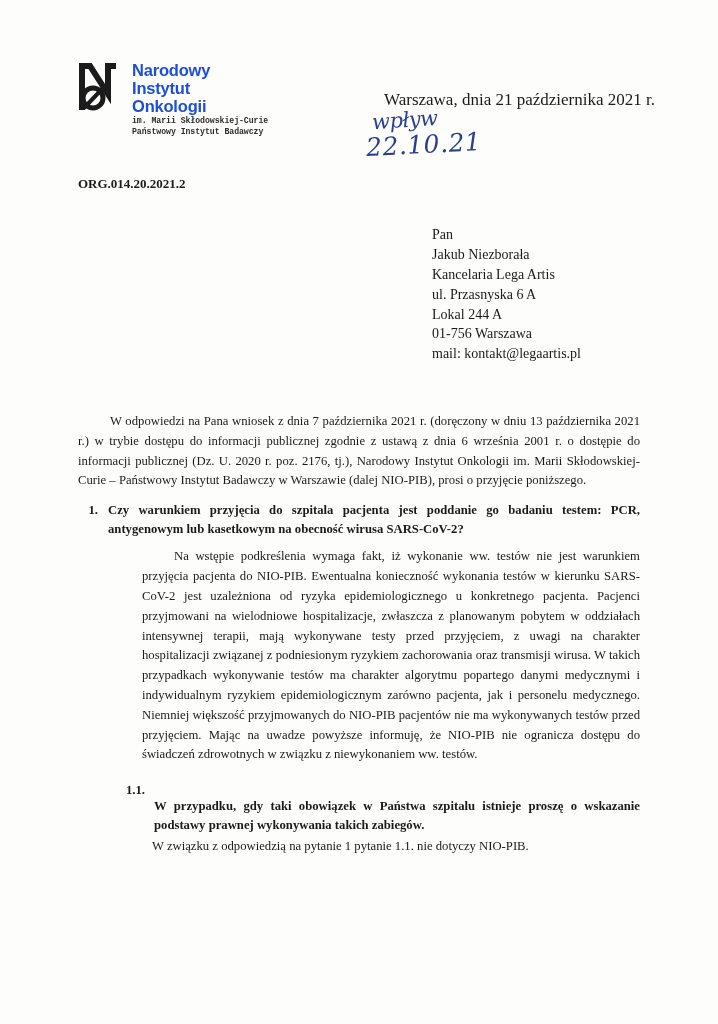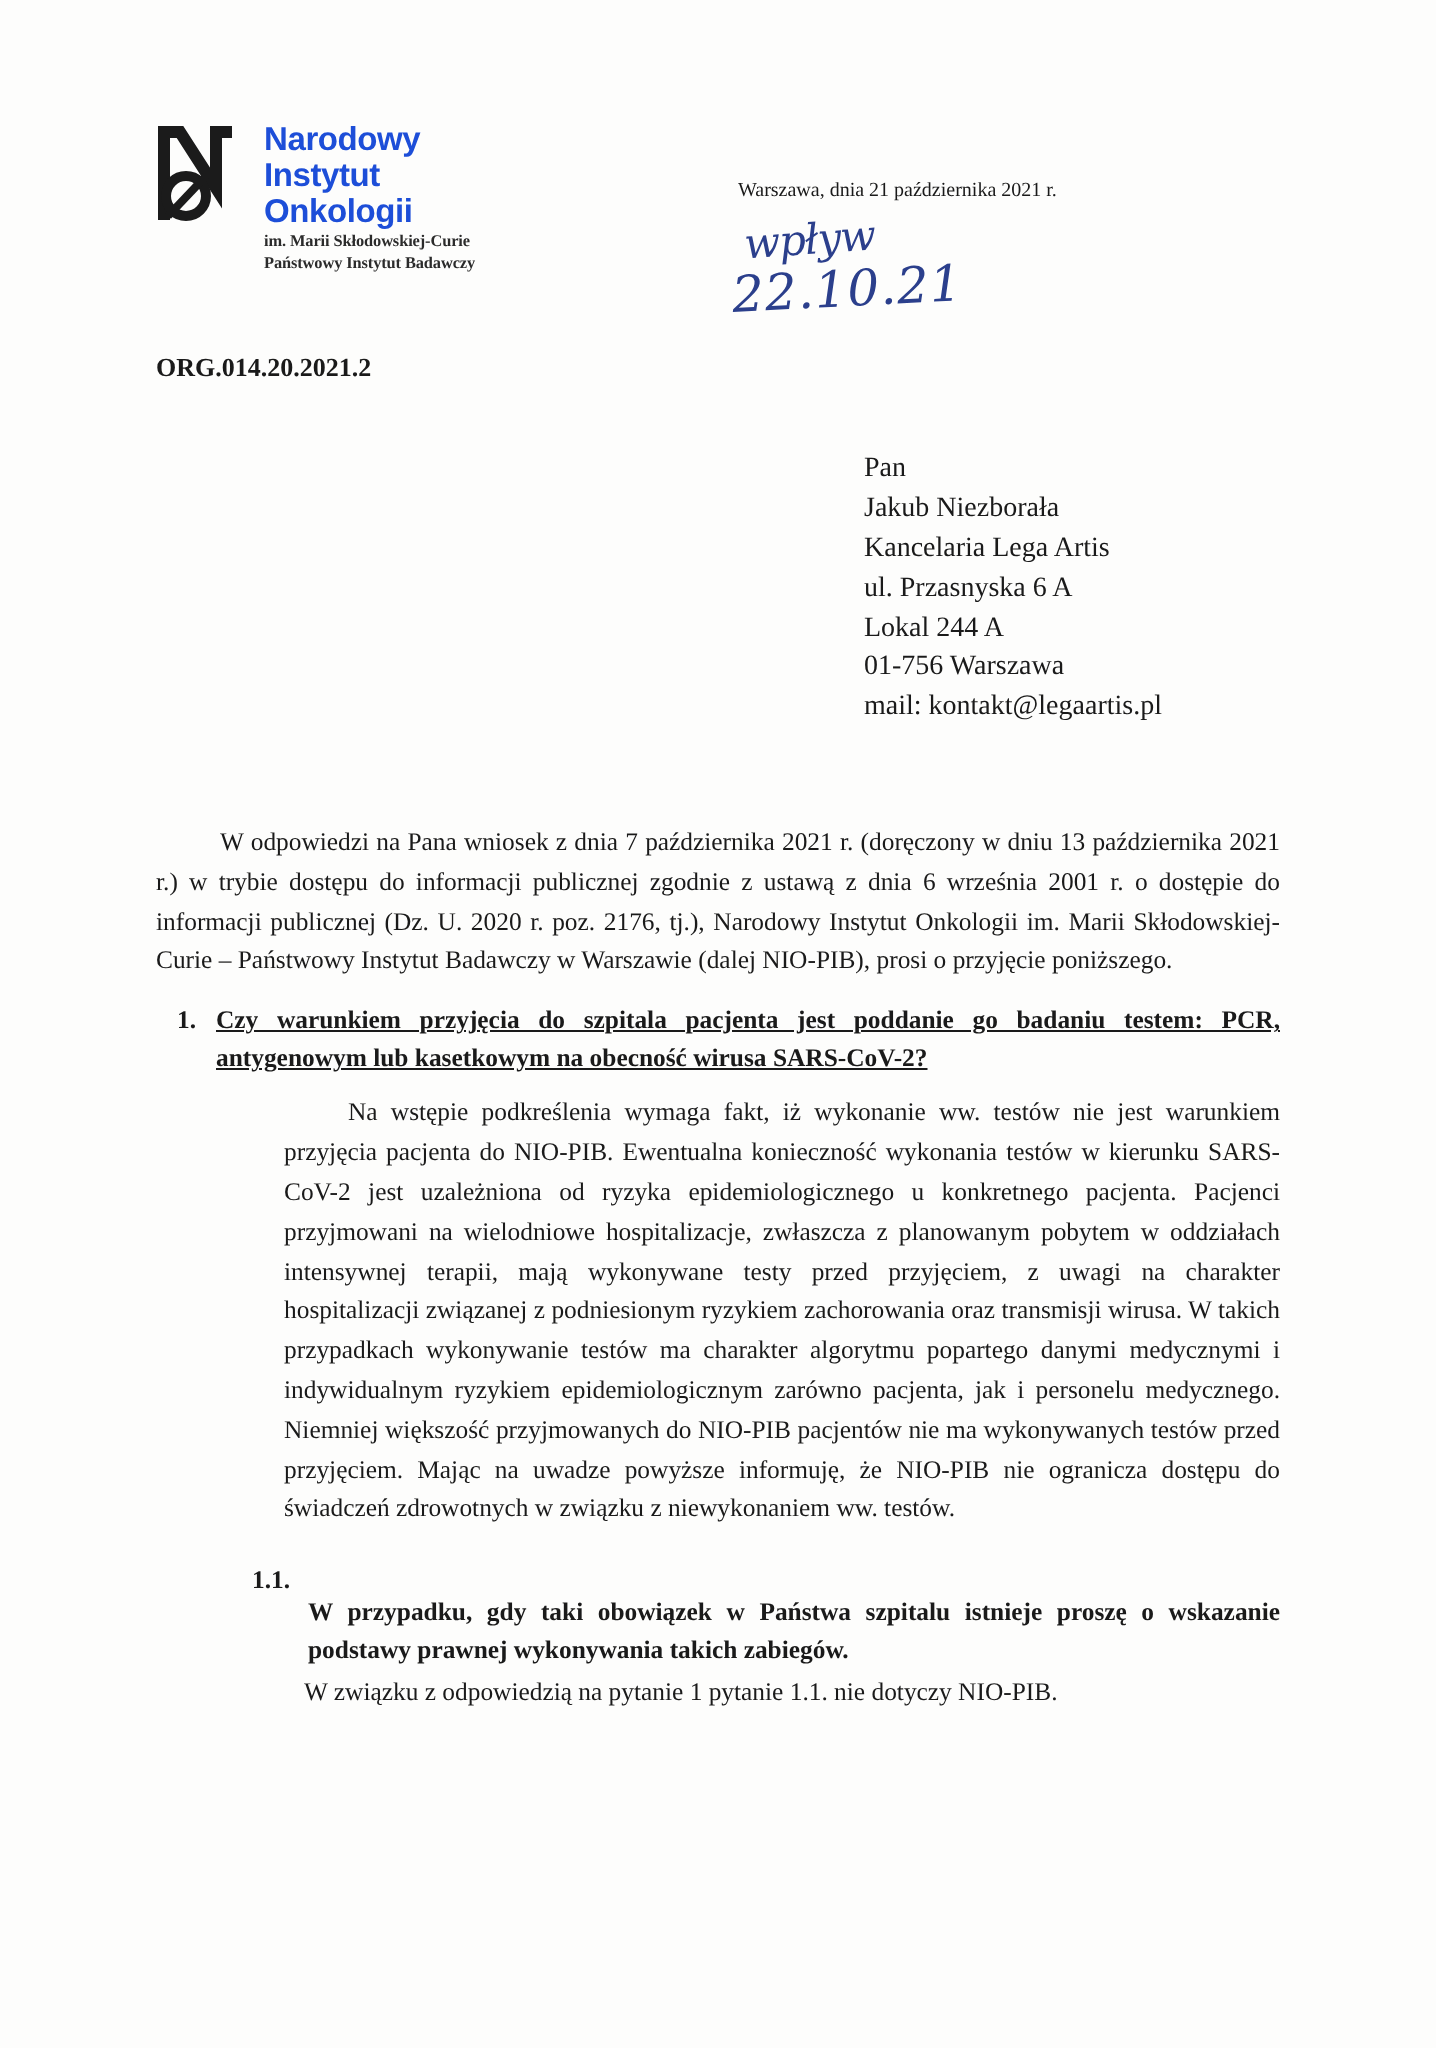--- a/index.html
+++ b/index.html
@@ -40,34 +40,34 @@
     line-height: 1.08;
   }
   .logo-line {
     font-family: "Liberation Sans", sans-serif;
     font-weight: bold;
     font-size: 16.5px;
     letter-spacing: -0.2px;
     color: #1d4ed8;
   }
   .logo-sub {
-    font-family: Liberation Serif, serif;
+    font-family: Liberation Mono, monospace;
     font-weight: bold;
     font-size: 8.2px;
     color: #2b2b2b;
     margin-top: 2px;
     letter-spacing: -0.05px;
   }
 
   
   .doc-date {
     position: absolute;
-    left: 369px;
+    left: 384px;
     top: 90px;
-    font-size: 10px;
+    font-size: 17px;
   }
 
   
   .handwriting {
     position: absolute;
     color: #2b3f8c;
     font-family: "DejaVu Serif", serif;
     font-style: italic;
   }
   .hw-word {
@@ -135,21 +135,20 @@
   .q-num {
     width: 30px;
     flex: 0 0 30px;
     text-align: right;
     padding-right: 10px;
     box-sizing: border-box;
   }
   .q-text {
     flex: 1;
     line-height: 1.5;
-    text-decoration: underline;
   }
 
   .answer-block {
     margin: 6px 0 0 48px;
     width: 514px;
   }
   .answer-block .para {
     text-align: justify;
     margin-left: 16px;
   }

